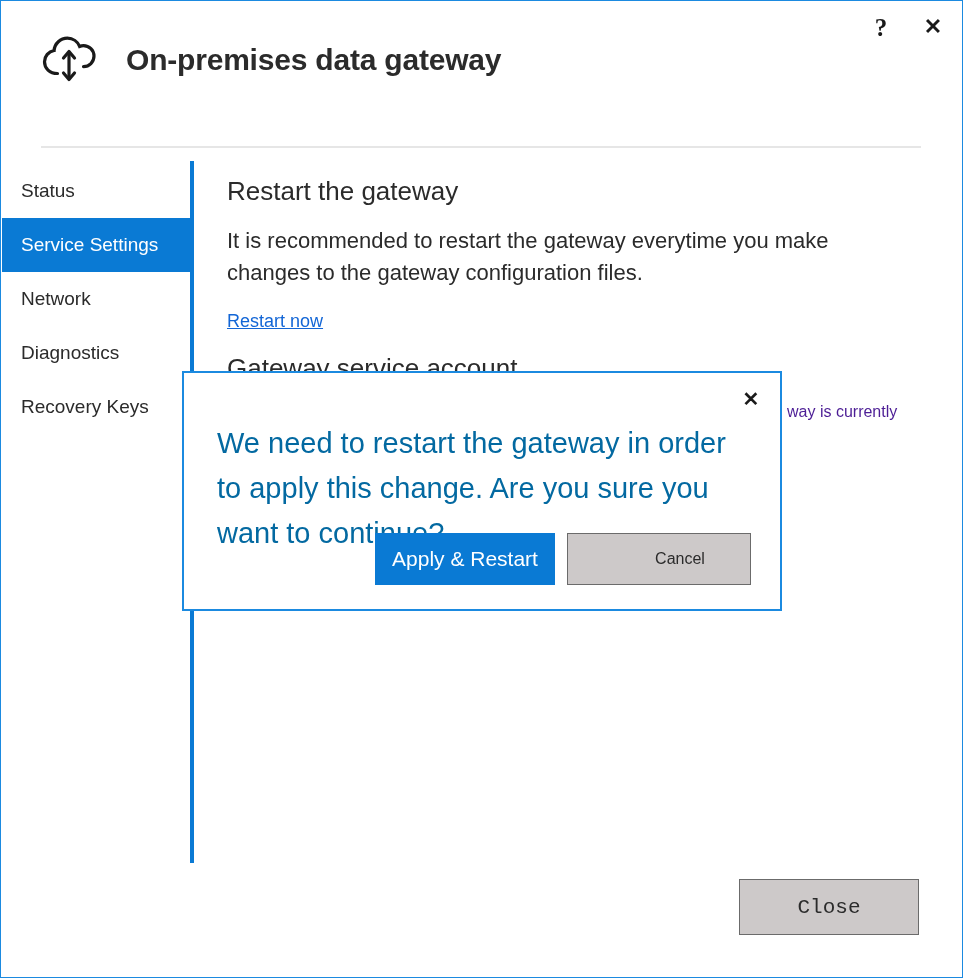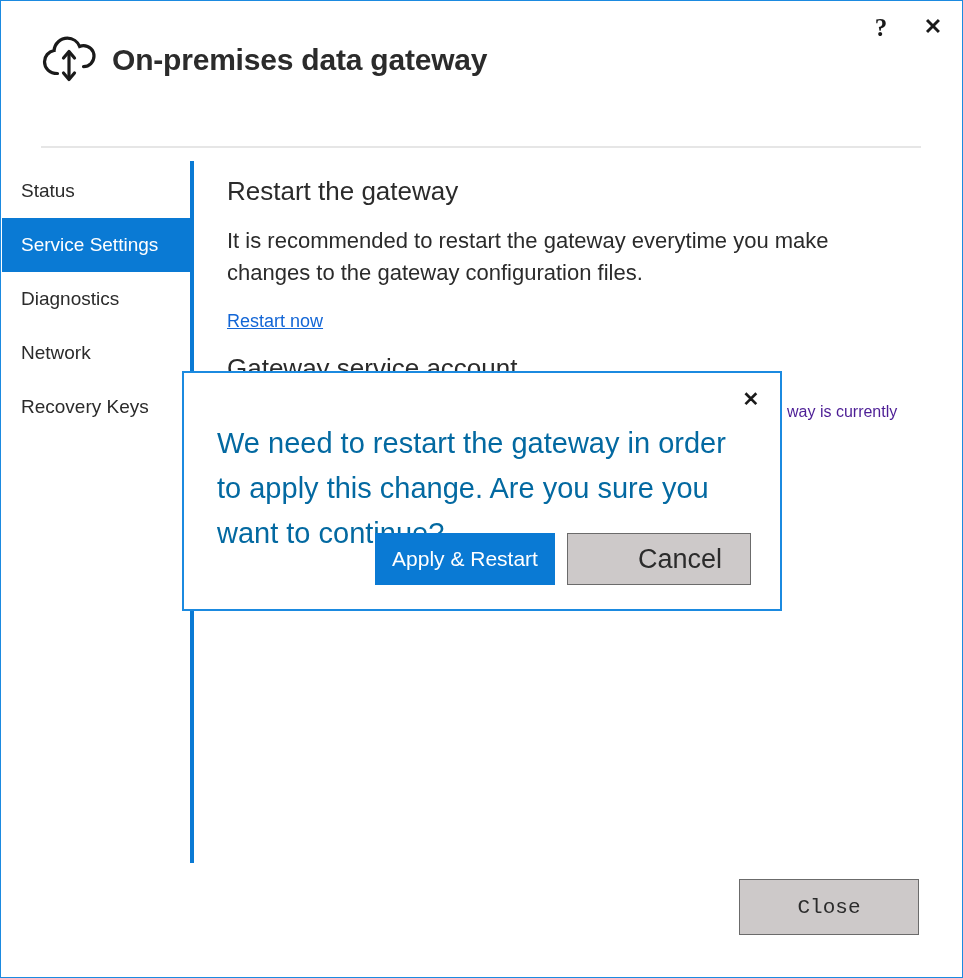--- a/index.html
+++ b/index.html
@@ -56,21 +56,21 @@
     font-weight: bold;
     line-height: 1;
   }
 
   .header {
     position: absolute;
     left: 40px;
     top: 34px;
     display: flex;
     align-items: center;
-    gap: 15px;
+    gap: 29px;
   }
   .cloud-icon {
     width: 56px;
     height: 50px;
     flex: none;
     display: block;
   }
   .app-title {
     font-size: 30px;
     font-weight: bold;
@@ -236,21 +236,21 @@
     font-size: 21px;
     cursor: pointer;
   }
   .btn-secondary {
     width: 184px;
     height: 52px;
     background: #cdc9c9;
     border: 1px solid #6b6b6b;
     color: #2b2b2b;
     font-family: "Liberation Sans", sans-serif;
-    font-size: 27px;
+    font-size: 16px;
     cursor: pointer;
     padding-left: 48px;
   }
 </style>
 </head>
 <body>
 
 <div class="window">
 
   <div class="titlebar-controls">
@@ -271,24 +271,24 @@
   <div class="divider"></div>
 
   <div class="sidebar">
     <div class="nav-item">
       <span>Status</span>
     </div>
     <div class="nav-item selected">
       <span>Service Settings</span>
     </div>
     <div class="nav-item">
+      <span>Network</span>
+    </div>
+    <div class="nav-item">
       <span>Diagnostics</span>
-    </div>
-    <div class="nav-item">
-      <span>Network</span>
     </div>
     <div class="nav-item">
       <span>Recovery Keys</span>
     </div>
   </div>
 
   <div class="vline"></div>
 
   <div class="content">
     <h2 class="section-title">Restart the gateway</h2>

